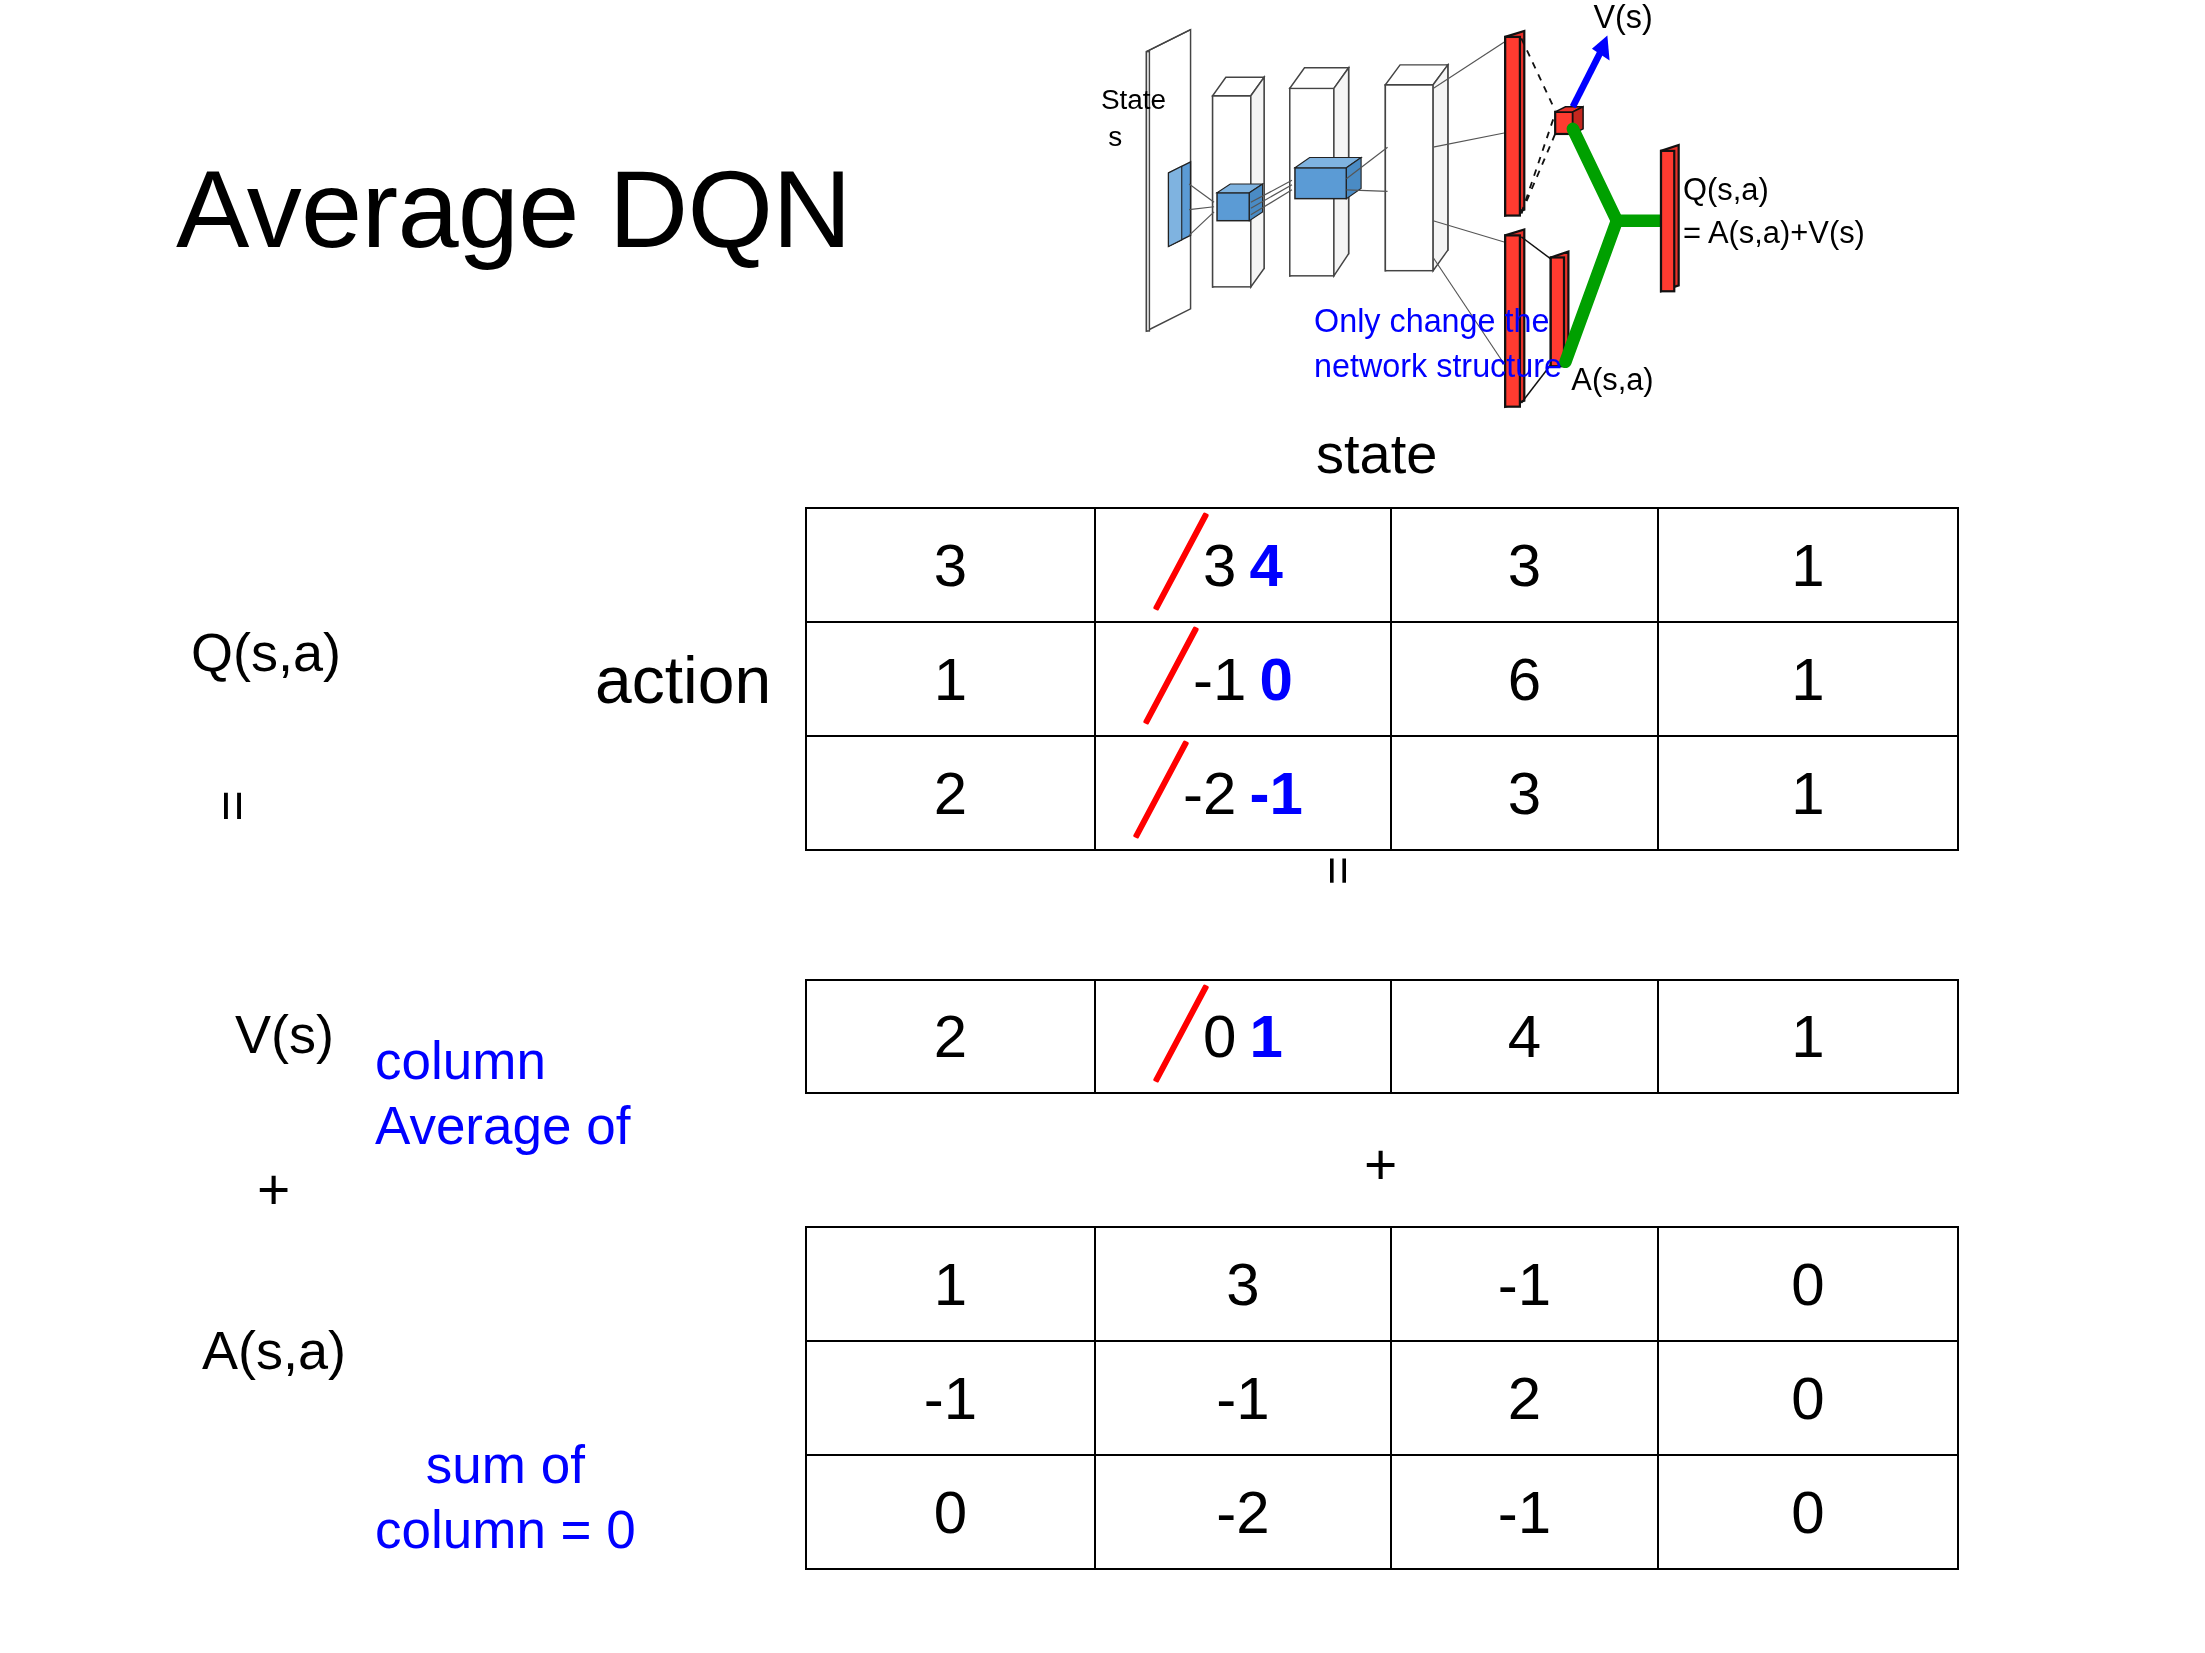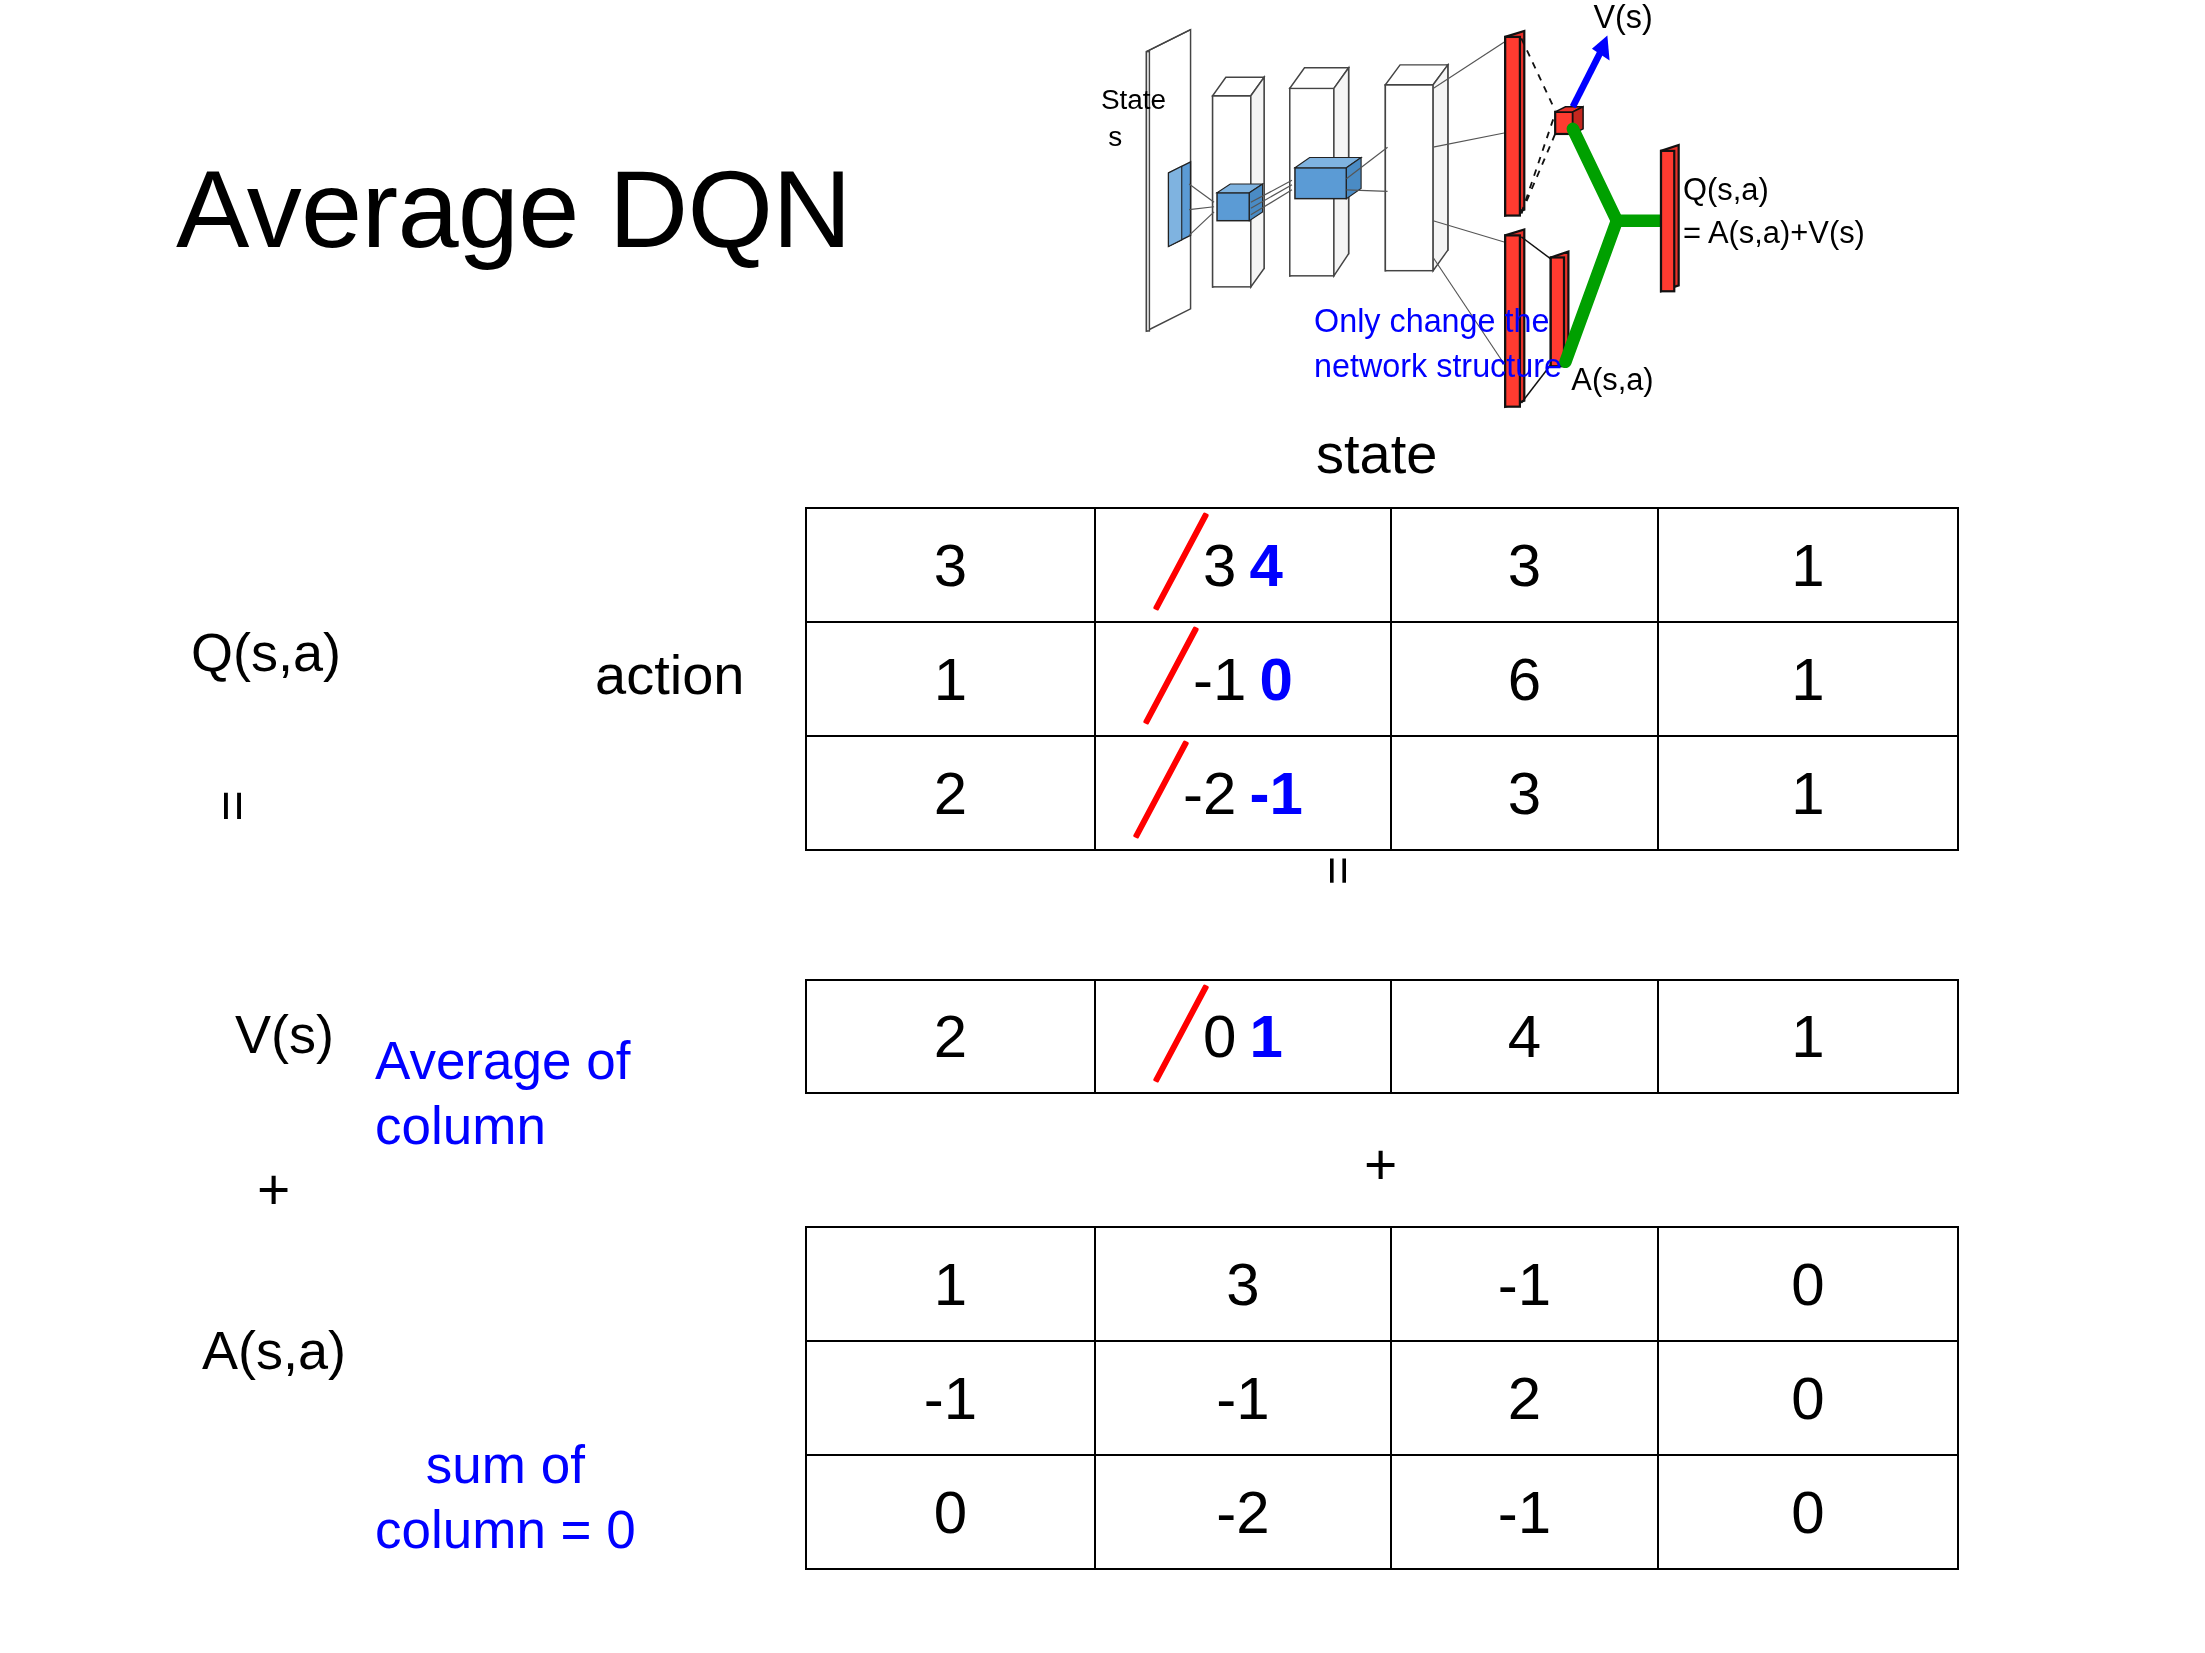--- a/index.html
+++ b/index.html
@@ -12,21 +12,21 @@
                letter-spacing:-0.7px;white-space:nowrap;}
 
   
   #net-diagram{left:1095px;top:0px;width:1110px;height:412px;}
   #net-diagram svg{display:block;}
 
   
   .lbl{font-size:54px;line-height:1;white-space:nowrap;}
   .lbl-blue{color:#0000ff;font-size:53px;line-height:1.22;white-space:nowrap;}
   #state-label{left:1316px;top:426px;font-size:56px;}
-  #action-label{left:595px;top:647px;font-size:56px;}
+  #action-label{left:595px;top:647px;font-size:66px;}
   #q-label{left:191px;top:625px;}
   #eq-top{left:261px;top:790px;font-size:54px;transform:rotate(90deg);
           transform-origin:0 0;letter-spacing:0;}
   #v-label{left:235px;top:1007px;}
   #avg-label{left:375px;top:1029px;}
   #plus-left{left:257px;top:1161px;font-size:57px;line-height:1;}
   #a-label{left:202px;top:1323px;}
   #sum-label{left:375px;top:1433px;text-align:center;}
   #eq-mid{left:1364px;top:856px;font-size:50px;transform:rotate(90deg);
           transform-origin:0 0;}
@@ -173,22 +173,22 @@
 <div class="abs lbl" id="action-label">action</div>
 <div class="abs lbl" id="q-label">Q(s,a)</div>
 <div class="abs lbl" id="eq-top">=</div>
 <div class="abs lbl" id="v-label">V(s)</div>
 <div class="abs lbl" id="plus-left">+</div>
 <div class="abs lbl" id="a-label">A(s,a)</div>
 <div class="abs lbl" id="eq-mid">=</div>
 <div class="abs lbl" id="plus-mid">+</div>
 
 <div class="abs lbl-blue" id="avg-label">
+  <div>column</div>
   <div>Average of</div>
-  <div>column</div>
 </div>
 <div class="abs lbl-blue" id="sum-label">
   <div>sum of</div>
   <div>column = 0</div>
 </div>
 
 <table class="grid" id="q-table">
   <tbody>
       <tr>
     <td class="c0">3</td>

